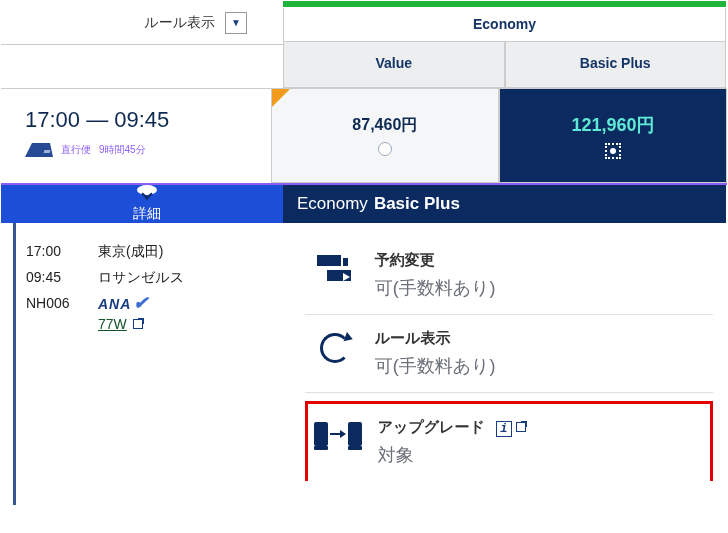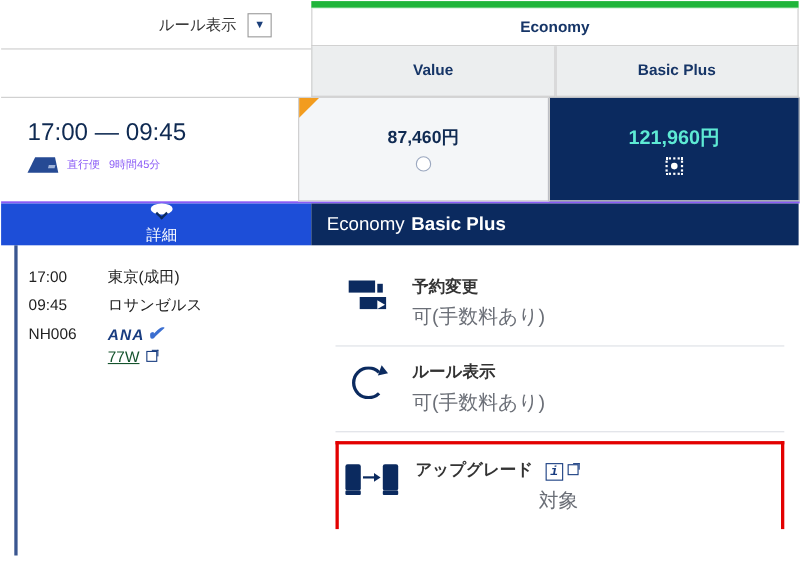--- a/index.html
+++ b/index.html
@@ -302,21 +302,20 @@
     color: #183c80;
     font-style: italic;
     font-size: 12px;
     justify-content: center;
     align-items: center;
     margin: 0 2px;
   }
   .red-box {
     border: 3px solid #e30000;
     margin-top: 8px;
-    text-align: right;
   }
   
   .icon-ticket {
     position: relative;
     width: 44px; height: 30px;
   }
   .icon-ticket .tk {
     position: absolute;
     width: 24px; height: 11px;
     background: #0b2a5f;

